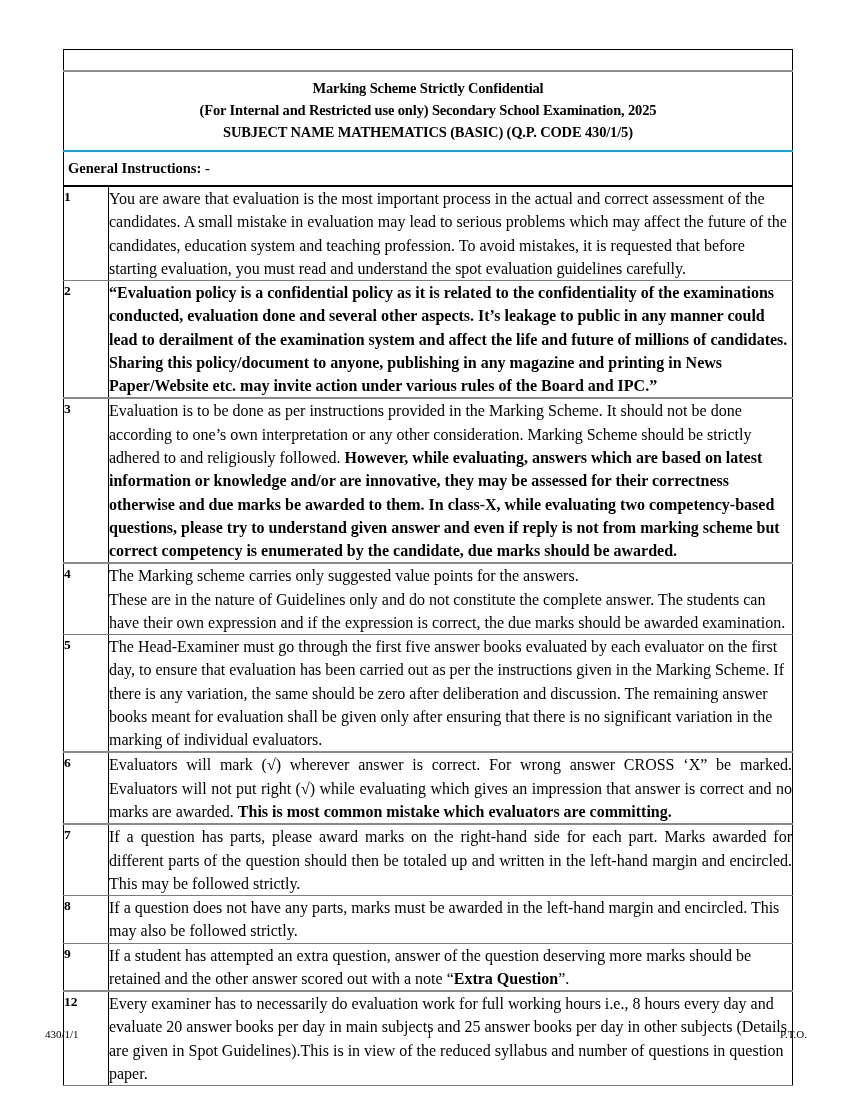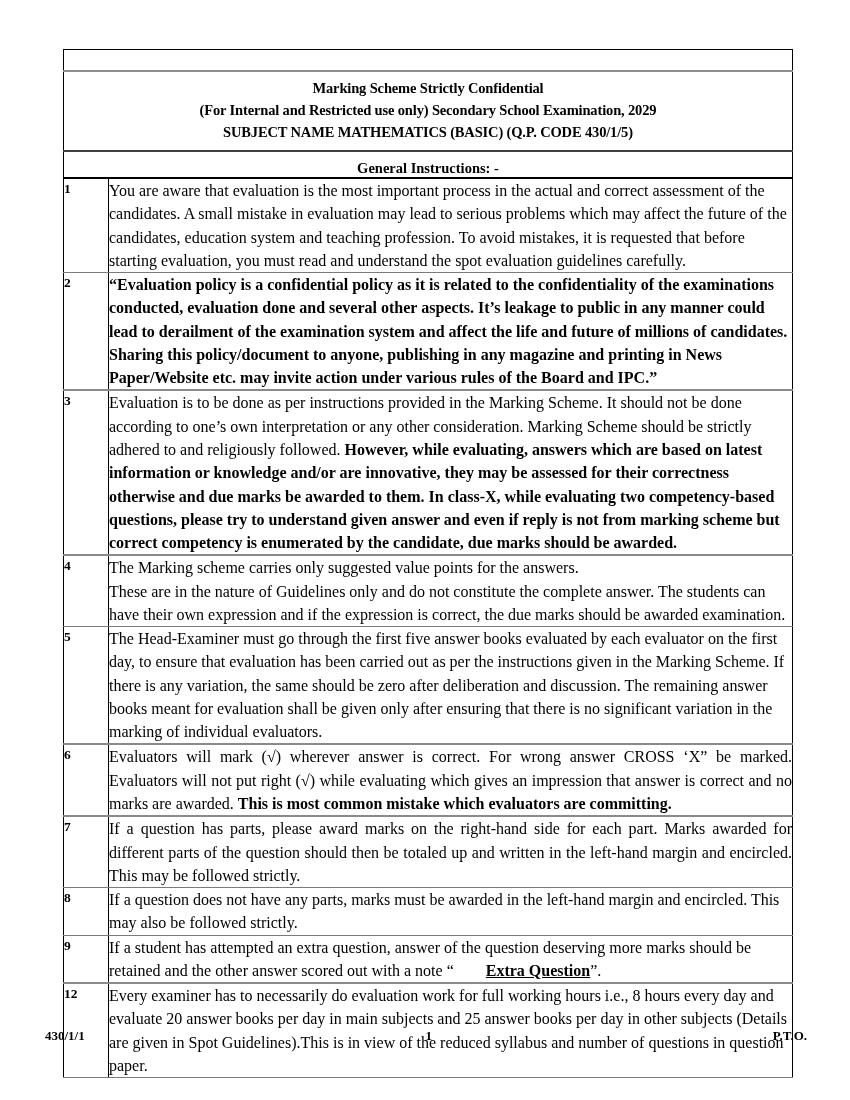--- a/index.html
+++ b/index.html
@@ -46,33 +46,32 @@
   .row-spacer td {
     height: 20px;
     border-top: 1.6px solid #000000;
     border-bottom: 2px solid #8d8d8d;
   }
 
   
   .row-title td {
     text-align: center;
     padding: 5px 4px 7px 4px;
-    border-bottom: 2px solid #404040;
+    border-bottom: 2px solid #0ea5e9;
   }
   .title-line {
     font-weight: bold;
     font-size: 14.5px;
     line-height: 1.52;
     letter-spacing: -0.15px;
   }
 
   
   .row-gi td {
-    text-align: center;
-    padding: 7px 4px 0 4px;
+    padding: 7px 4px 8px 4px;
     border-bottom: 2.6px solid #000000;
   }
   .gi-text {
     font-weight: bold;
     font-size: 14.5px;
   }
 
   
   .num-cell {
     width: 45px;
@@ -88,38 +87,35 @@
     padding: 1px 4px 3px 5px;
     text-align: left;
     hyphens: none;
   }
   .body-cell.justified {
     text-align: justify;
     text-align-last: left;
   }
   .u-bold {
     font-weight: bold;
-    text-decoration: underline;
-    margin-left: 32px;
   }
 
   
   .sep-strong { border-bottom: 2px solid #8a8a8a !important; }
 
   
   .footer {
     position: absolute;
     left: 45px;
     top: 1028px;
     width: 762px;
     display: flex;
     justify-content: space-between;
     align-items: baseline;
-    font-size: 13px;
-    font-weight: bold;
+    font-size: 11px;
   }
   .footer-center { flex: 1; text-align: center; }
   .footer-right { text-align: left; }
 </style>
 </head>
 <body>
 
 <div class="page">
 
   <table class="doc-table">
@@ -129,21 +125,21 @@
     </colgroup>
     <tbody>
 
       <tr class="row-spacer">
         <td colspan="2"></td>
       </tr>
 
       <tr class="row-title">
         <td colspan="2">
           <div class="title-line">Marking Scheme Strictly Confidential</div>
-          <div class="title-line">(For Internal and Restricted use only) Secondary School Examination, 2029</div>
+          <div class="title-line">(For Internal and Restricted use only) Secondary School Examination, 2025</div>
           <div class="title-line">SUBJECT NAME MATHEMATICS (BASIC) (Q.P. CODE 430/1/5)</div>
         </td>
       </tr>
 
       <tr class="row-gi">
         <td colspan="2">
           <span class="gi-text">General Instructions: -</span>
         </td>
       </tr>
 

